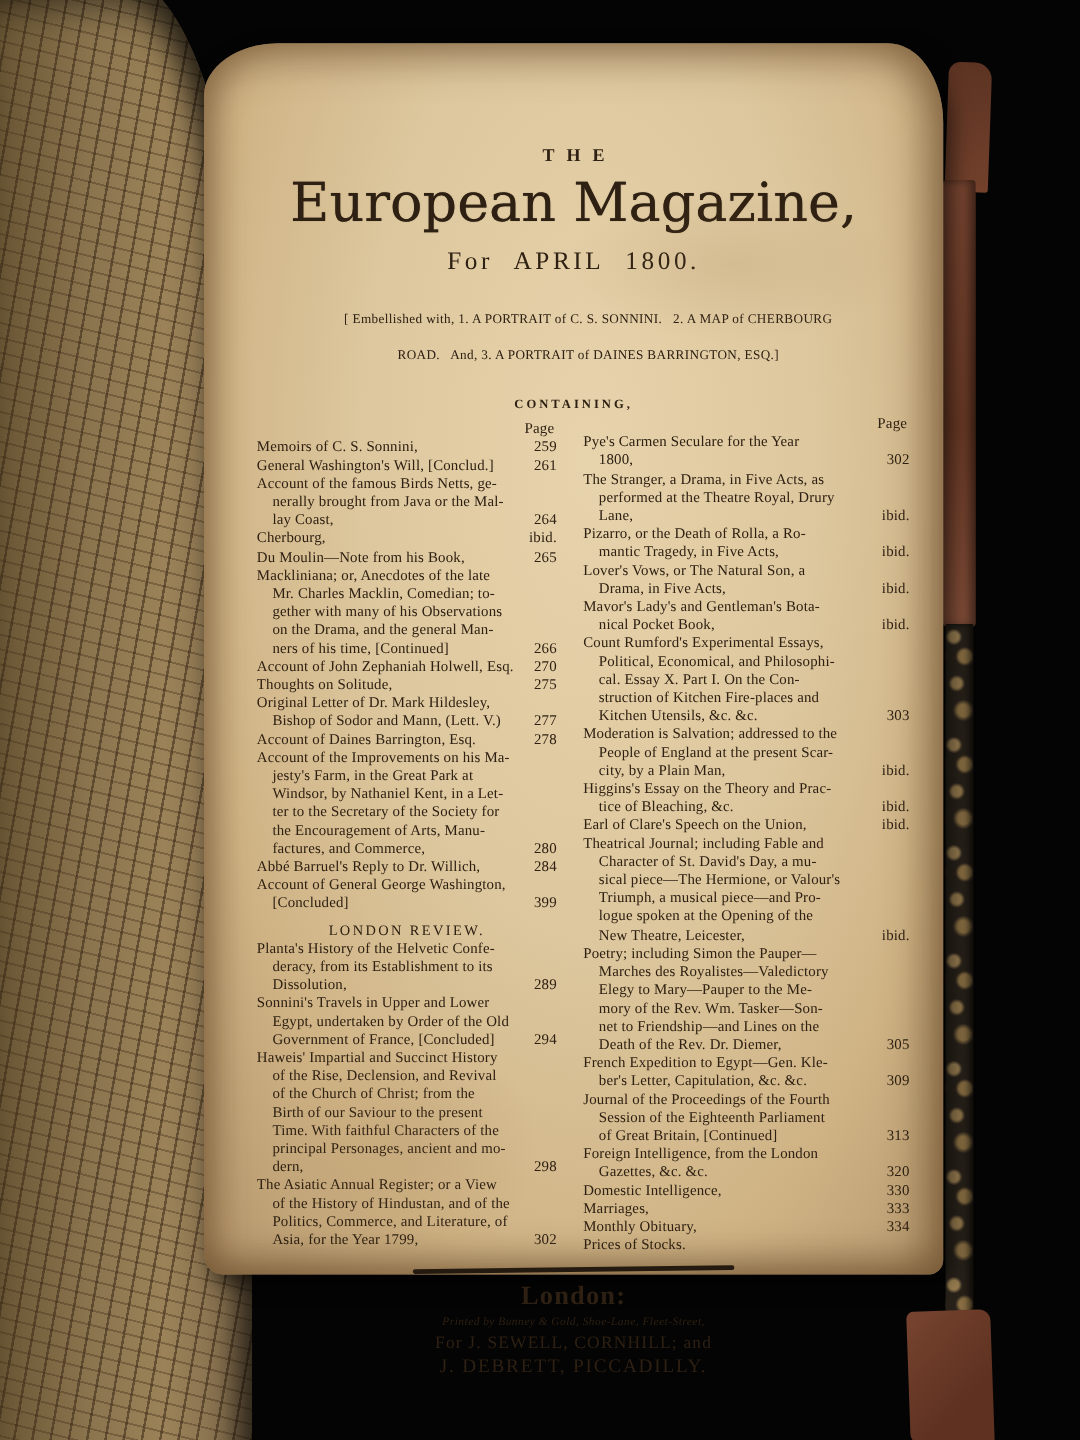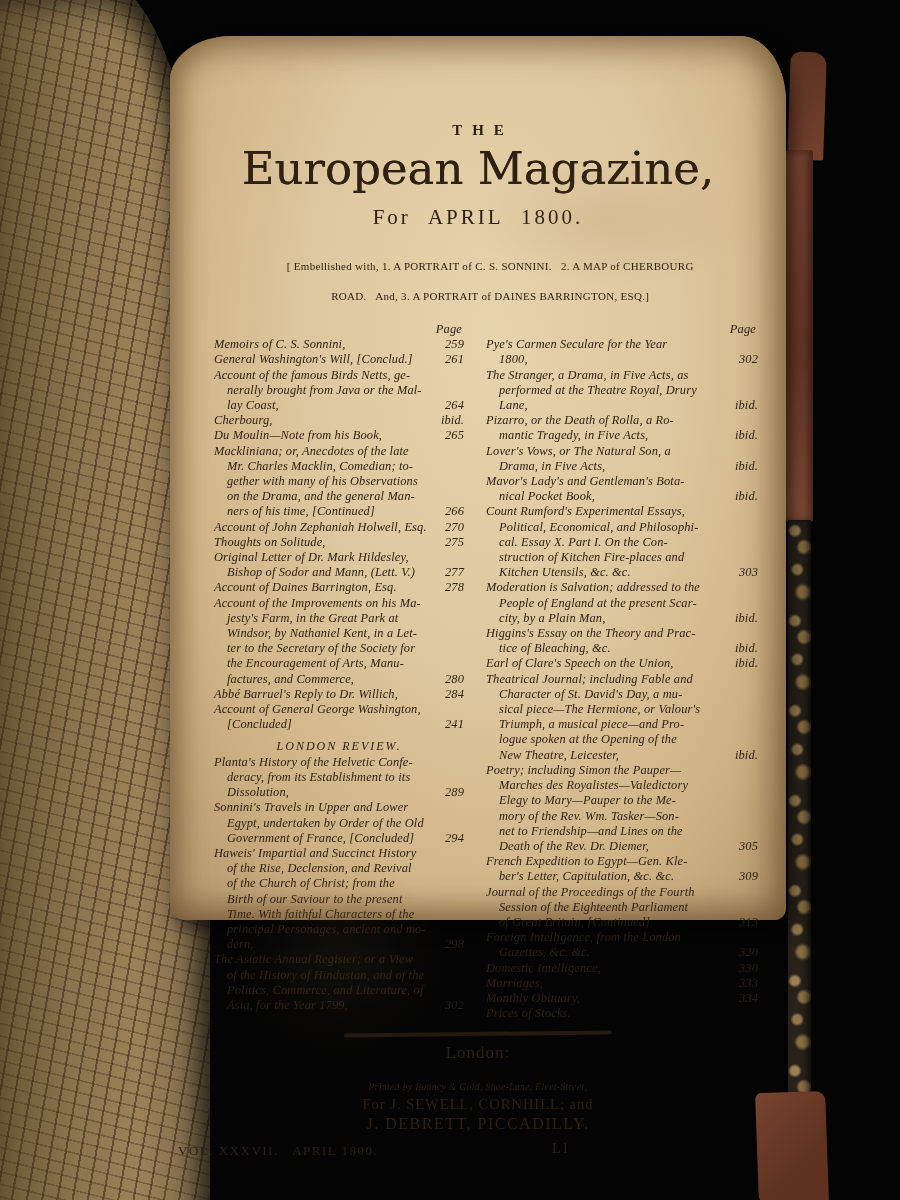--- a/index.html
+++ b/index.html
@@ -28,59 +28,59 @@
     background-image:
       radial-gradient(circle at 30% 12%, #9a7f52 0 4px, rgba(0,0,0,0) 7px),
       radial-gradient(circle at 70% 30%, #8a6f44 0 5px, rgba(0,0,0,0) 8px),
       radial-gradient(circle at 40% 55%, #93784c 0 4px, rgba(0,0,0,0) 7px),
       radial-gradient(circle at 65% 80%, #8a6f44 0 5px, rgba(0,0,0,0) 9px);
     background-size:23px 90px;box-shadow:inset -4px 0 6px rgba(0,0,0,.6);}
   .corner-leather{position:absolute;left:757px;top:1092px;width:70px;height:110px;
     background:linear-gradient(135deg,#774430,#5e3120 70%);border-radius:6px 10px 2px 8px;transform:rotate(-2deg);}
 
   
-  .page{position:absolute;left:170px;top:36px;width:616px;height:884px;
+  .page{position:absolute;left:170px;top:36px;width:616px;height:1026px;
     background:radial-gradient(ellipse at 52% 34%, #e7d3ac 0%, #ddc79e 42%, #cfb385 72%, #b2946a 100%);
     border-radius:62px 46px 12px 16px / 44px 66px 12px 16px;
     box-shadow:inset -20px 0 30px rgba(95,65,35,.38), inset 14px 0 24px rgba(105,75,42,.30),
                inset 0 -16px 26px rgba(95,65,35,.34), inset 0 20px 28px rgba(110,80,45,.30),
                6px 8px 18px rgba(0,0,0,.6);}
   .stain{position:absolute;border-radius:50%;pointer-events:none;}
   .stain.s1{left:300px;top:120px;width:280px;height:130px;background:radial-gradient(ellipse, rgba(140,100,55,.14), rgba(0,0,0,0) 70%);}
   .stain.s2{left:60px;top:820px;width:220px;height:200px;background:radial-gradient(ellipse, rgba(130,92,50,.12), rgba(0,0,0,0) 70%);}
 
   
   .masthead{padding-top:86px;text-align:center;}
   .the{font-size:15px;font-weight:700;letter-spacing:10px;text-indent:10px;}
   .title{font-family:"DejaVu Serif", serif;font-size:45px;line-height:52px;margin-top:4px;
          text-shadow:0 0 .6px rgba(46,32,18,.8);}
   .issue{font-size:21px;letter-spacing:3px;word-spacing:10px;margin-top:10px;}
   .embellish{margin-top:14px;font-size:11px;line-height:15px;letter-spacing:.3px;white-space:pre;}
   .containing{margin-top:13px;font-size:10.5px;font-weight:700;letter-spacing:2.5px;}
 
   
-  .toc{display:flex;align-items:flex-start;padding:3px 28px 0 44px;font-style:italic;}
+  .toc{display:flex;align-items:center;padding:3px 28px 0 44px;}
   .col{font-size:12.4px;line-height:15.2px;letter-spacing:.15px;}
   .col.left{flex:0 0 250px;}
   .col.right{flex:1;min-width:0;}
   .page-label{text-align:right;font-size:12.5px;padding-right:2px;}
   .divider{width:5px;border-left:2px solid #3b2a17;border-right:2px solid #3b2a17;
            box-sizing:border-box;margin:2px 8px 6px 9px;opacity:.85;}
   .toc-line{white-space:nowrap;}
   .toc-line.cont{padding-left:13px;}
   .toc-line.last{display:flex;justify-content:space-between;gap:6px;}
   .toc-line .line-text{white-space:nowrap;min-width:0;}
   .toc-line .page-num{flex:0 0 auto;}
   .section-header{text-align:center;font-size:12px;letter-spacing:2px;margin:7px 0 0;}
 
   
   .footer{text-align:center;}
   .rule{width:268px;height:4px;background:#241a10;margin:11px auto 7px;border-radius:2px;transform:rotate(-.7deg);}
-  .city{font-size:17px;font-weight:400;letter-spacing:1px;}
-  .printer{font-style:italic;font-size:9.5px;margin-top:19px;letter-spacing:.4px;}
+  .city{font-size:22px;font-weight:700;letter-spacing:1px;}
+  .printer{font-style:italic;font-size:9.5px;margin-top:4px;letter-spacing:.4px;}
   .pub1{font-size:14.5px;margin-top:4px;letter-spacing:1px;}
   .pub2{font-size:16px;margin-top:2px;letter-spacing:1.5px;}
   .bottomrow{position:relative;margin-top:8px;text-align:left;padding-left:8px;height:18px;}
   .vol{font-size:13px;letter-spacing:1.5px;white-space:pre;}
   .sig{position:absolute;left:62%;font-size:14px;white-space:pre;}
 </style>
 </head>
 <body>
 
 <div class="photo">
@@ -95,20 +95,21 @@
     <div class="stain s2"></div>
 
     <div class="masthead">
       <div class="the">THE</div>
       <div class="title">European Magazine,</div>
       <div class="issue">For APRIL 1800.</div>
       <div class="embellish">
         <span>[ Embellished with, 1. A PORTRAIT of C. S. SONNINI.   2. A MAP of CHERBOURG</span><br>
         <span>ROAD.   And, 3. A PORTRAIT of DAINES BARRINGTON, ESQ.]</span>
       </div>
+      <div class="containing">CONTAINING,</div>
     </div>
 
     <div class="toc">
       <div class="col left">
         <div class="page-label">Page</div>
         <div id="left-entries-1">
             <div class="toc-entry">
               <div class="toc-line last">
                 <span class="line-text">Memoirs of C. S. Sonnini,</span>
                 <span class="page-num">259</span>
@@ -189,21 +190,21 @@
             <div class="toc-entry">
               <div class="toc-line last">
                 <span class="line-text">Abbé Barruel's Reply to Dr. Willich,</span>
                 <span class="page-num">284</span>
               </div>
             </div>
             <div class="toc-entry">
               <div class="toc-line"><span class="line-text">Account of General George Washington,</span></div>
               <div class="toc-line cont last">
                 <span class="line-text">[Concluded]</span>
-                <span class="page-num">241</span>
+                <span class="page-num">399</span>
               </div>
             </div>
           </div>
         <div class="section-header">LONDON REVIEW.</div>
         <div id="left-entries-2">
             <div class="toc-entry">
               <div class="toc-line"><span class="line-text">Planta's History of the Helvetic Confe-</span></div>
               <div class="toc-line cont"><span class="line-text">deracy, from its Establishment to its</span></div>
               <div class="toc-line cont last">
                 <span class="line-text">Dissolution,</span>
@@ -382,19 +383,15 @@
           </div>
       </div>
     </div>
 
     <div class="footer">
       <div class="rule"></div>
       <div class="city">London:</div>
       <div class="printer">Printed by Bunney &amp; Gold, Shoe-Lane, Fleet-Street,</div>
       <div class="pub1">For J. SEWELL, CORNHILL; and</div>
       <div class="pub2">J. DEBRETT, PICCADILLY.</div>
-      <div class="bottomrow">
-        <span class="vol">VOL. XXXVII.   APRIL 1800.</span>
-        <span class="sig">L l</span>
-      </div>
     </div>
   </div>
 </div>
 
 </body></html>

